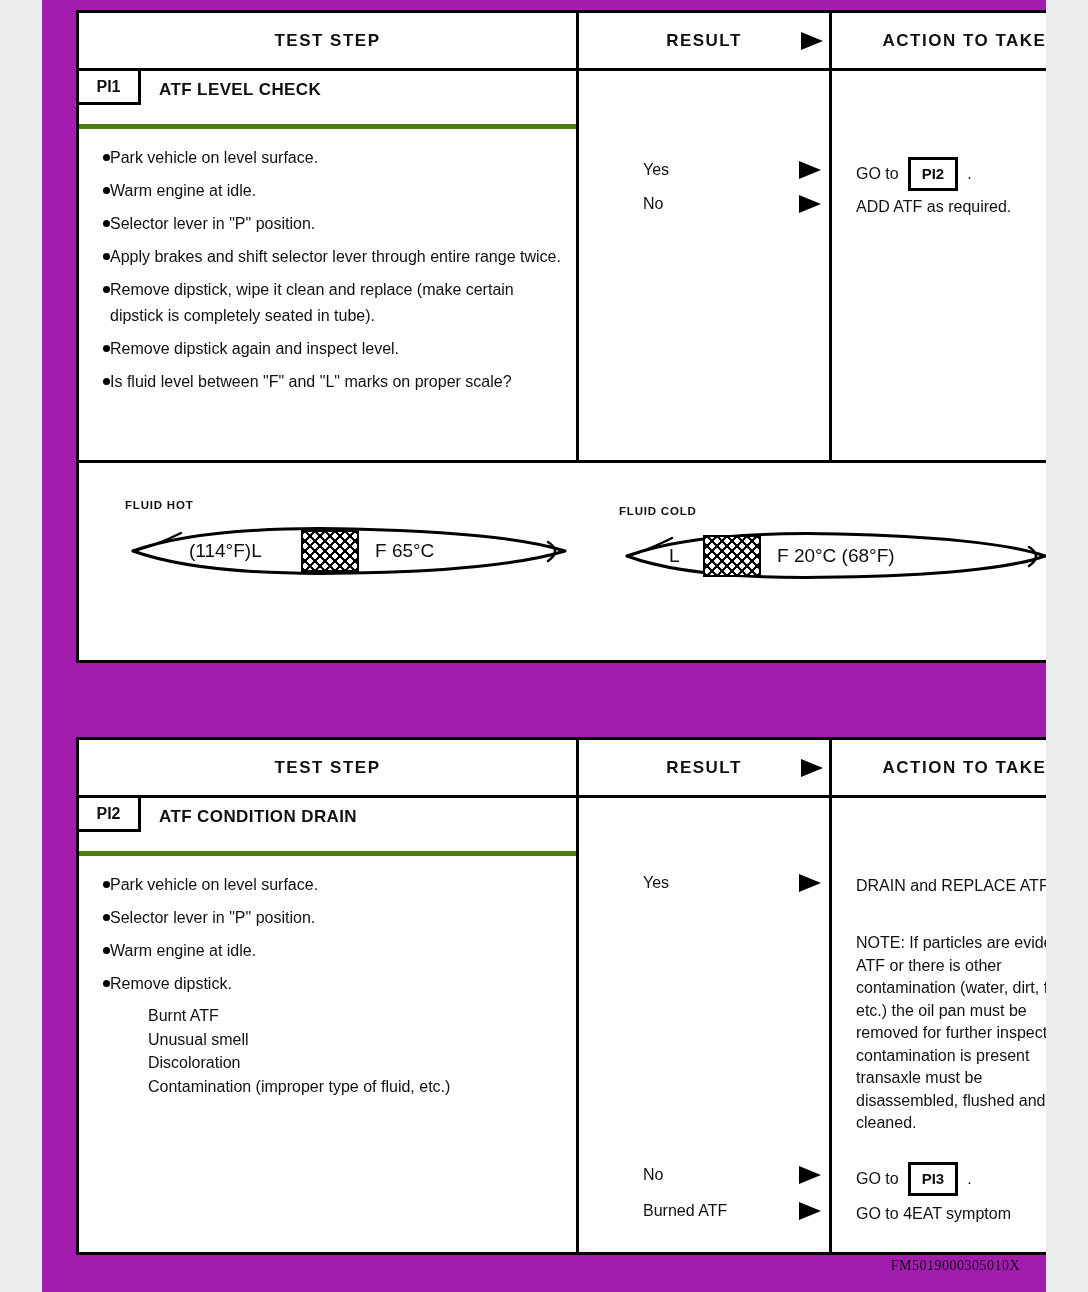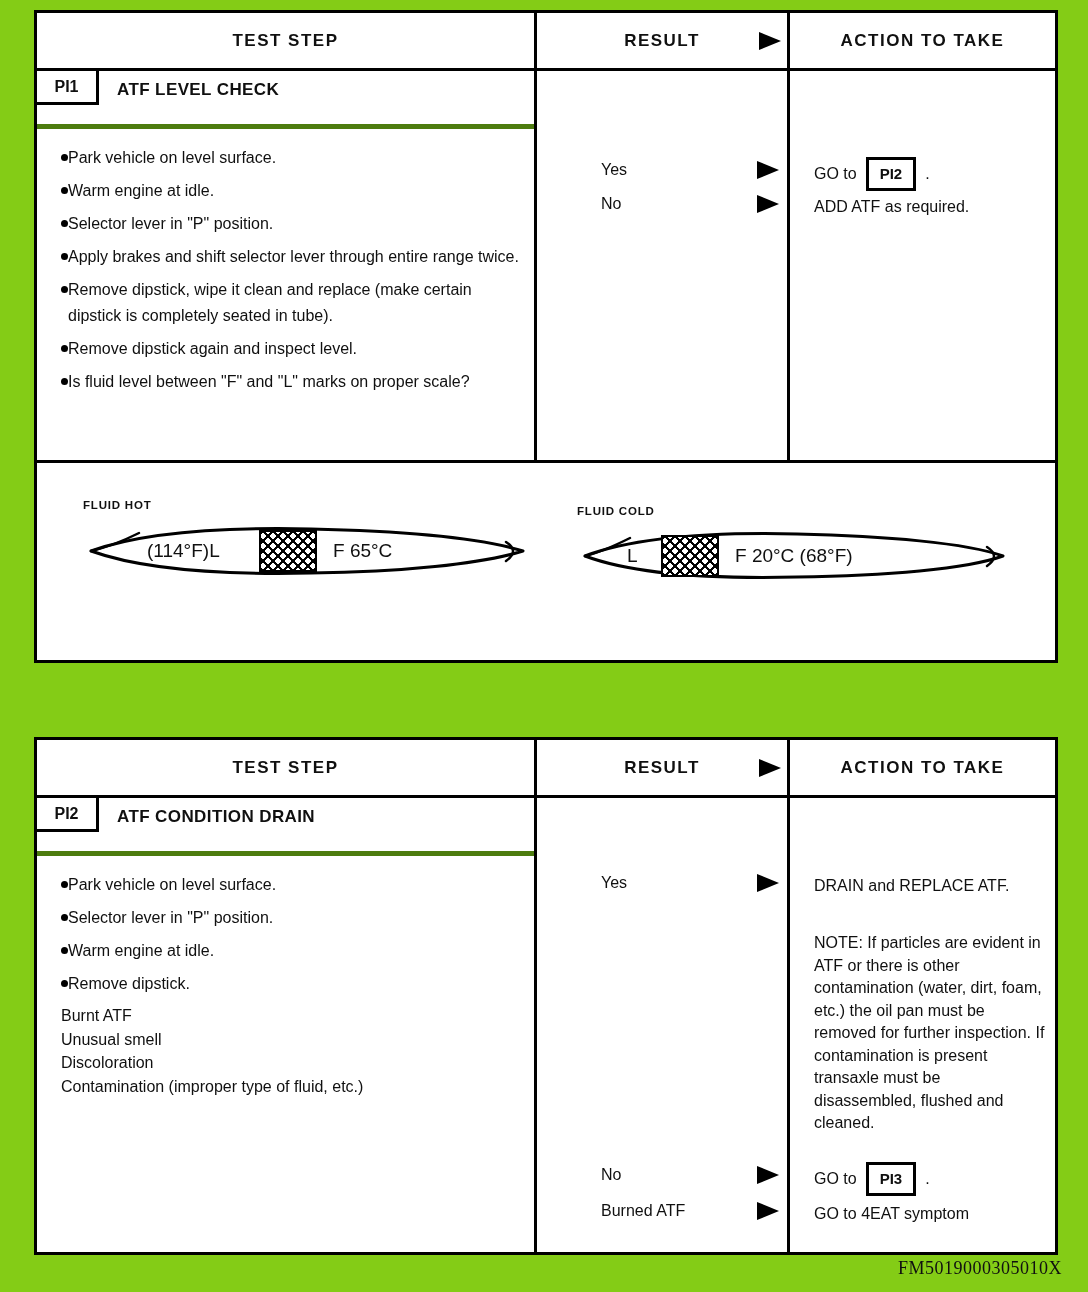--- a/index.html
+++ b/index.html
@@ -1,19 +1,19 @@
 <!DOCTYPE html>
 <html><head>
 <meta charset="utf-8">
 <style>
   * { margin:0; padding:0; box-sizing:border-box; }
   html, body { background:#ededed; }
   .page {
-    position:relative; width:1088px; height:1292px; margin:0 auto;
-    background:#84cc16; color:#101010;
+    position:relative; width:1004px; height:1292px; margin:0 auto;
+    background:#a21caf; color:#101010;
     font-family:"Liberation Sans","DejaVu Sans",sans-serif;
     overflow:hidden;
   }
   .tbl {
     position:absolute; left:34px; width:1024px;
     border:3px solid #000; background:#fff;
     display:flex; flex-direction:column;
   }
   .t1 { top:10px;  height:653px; }
   .t2 { top:737px; height:518px; }
@@ -36,21 +36,21 @@
     position:absolute; left:0; top:0; width:62px; height:34px;
     border-right:3px solid #000; border-bottom:3px solid #000;
     display:flex; align-items:center; justify-content:center;
     font-weight:bold; font-size:16px;
   }
   .id-title { position:absolute; left:80px; top:9px; font-weight:bold; font-size:17px; letter-spacing:0.4px; }
 
   .steps { list-style:none; padding:16px 14px 0 24px; }
   .step { display:flex; font-size:16px; line-height:26px; margin-bottom:7px; }
   .bullet { flex:none; width:7px; height:7px; border-radius:50%; background:#000; margin-top:9px; }
-  .sub-items { padding-left:24px; font-size:16px; line-height:23.5px; margin-bottom:18px; }
+  .sub-items { padding-left:69px; font-size:16px; line-height:23.5px; margin-bottom:18px; }
 
   .result-row {
     position:absolute; left:20px; right:8px;
     display:flex; align-items:center; justify-content:space-between;
     font-size:16px;
     margin-left:44px;
   }
   .arrow {
     width:0; height:0;
     border-top:9px solid transparent; border-bottom:9px solid transparent;
@@ -74,21 +74,21 @@
     background-color:#fff;
     background-image:
       repeating-linear-gradient(45deg,  #000 0px, #000 2px, transparent 2px, transparent 7px),
       repeating-linear-gradient(135deg, #000 0px, #000 2px, transparent 2px, transparent 7px);
   }
   .mark { position:absolute; top:50%; transform:translateY(-50%); font-size:19px; white-space:nowrap; }
 
   .footer-code {
     position:absolute; right:26px; top:1258px;
     font-family:"Liberation Serif","DejaVu Serif",serif;
-    font-size:18px; letter-spacing:0.5px;
+    font-size:14px; letter-spacing:0.5px;
   }
 </style>
 </head>
 <body>
 
 <div class="page">
 
   <section class="tbl t1">
 
     <div class="hdr-row">

